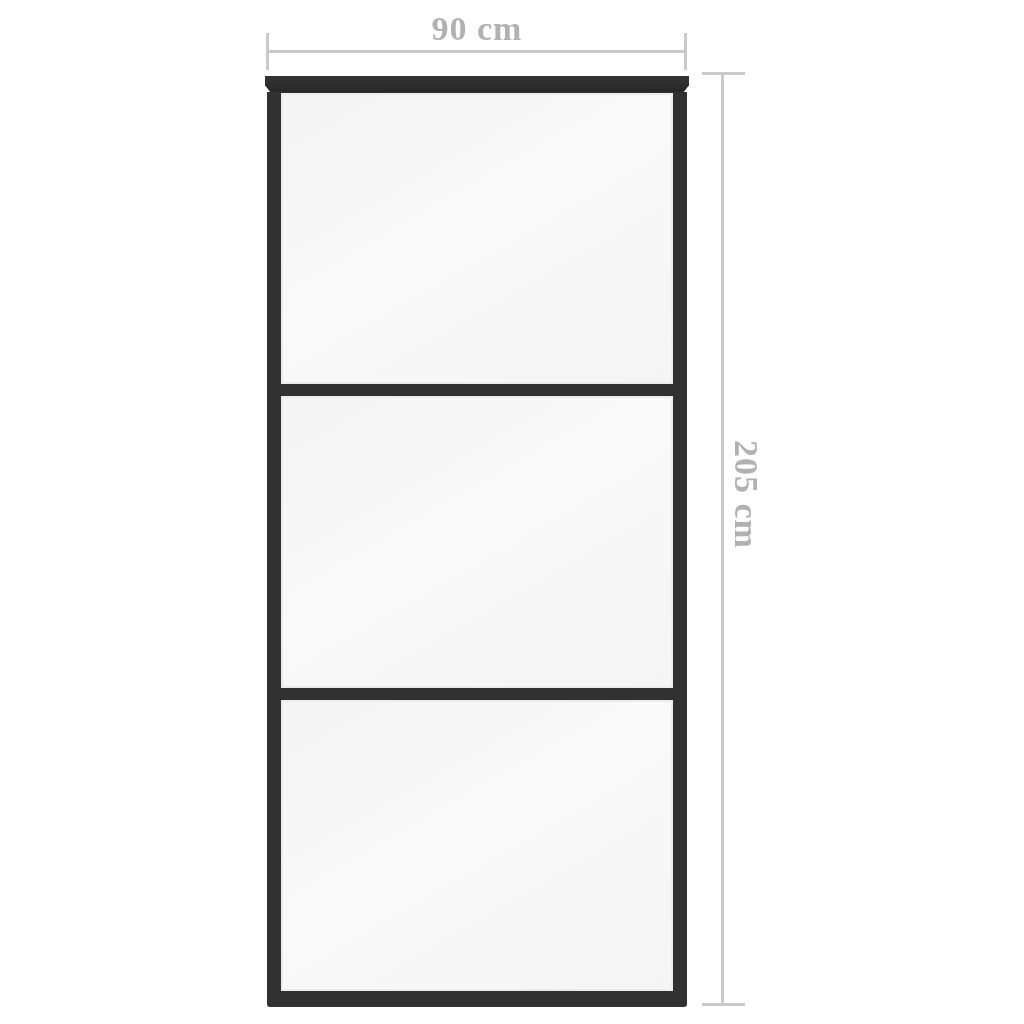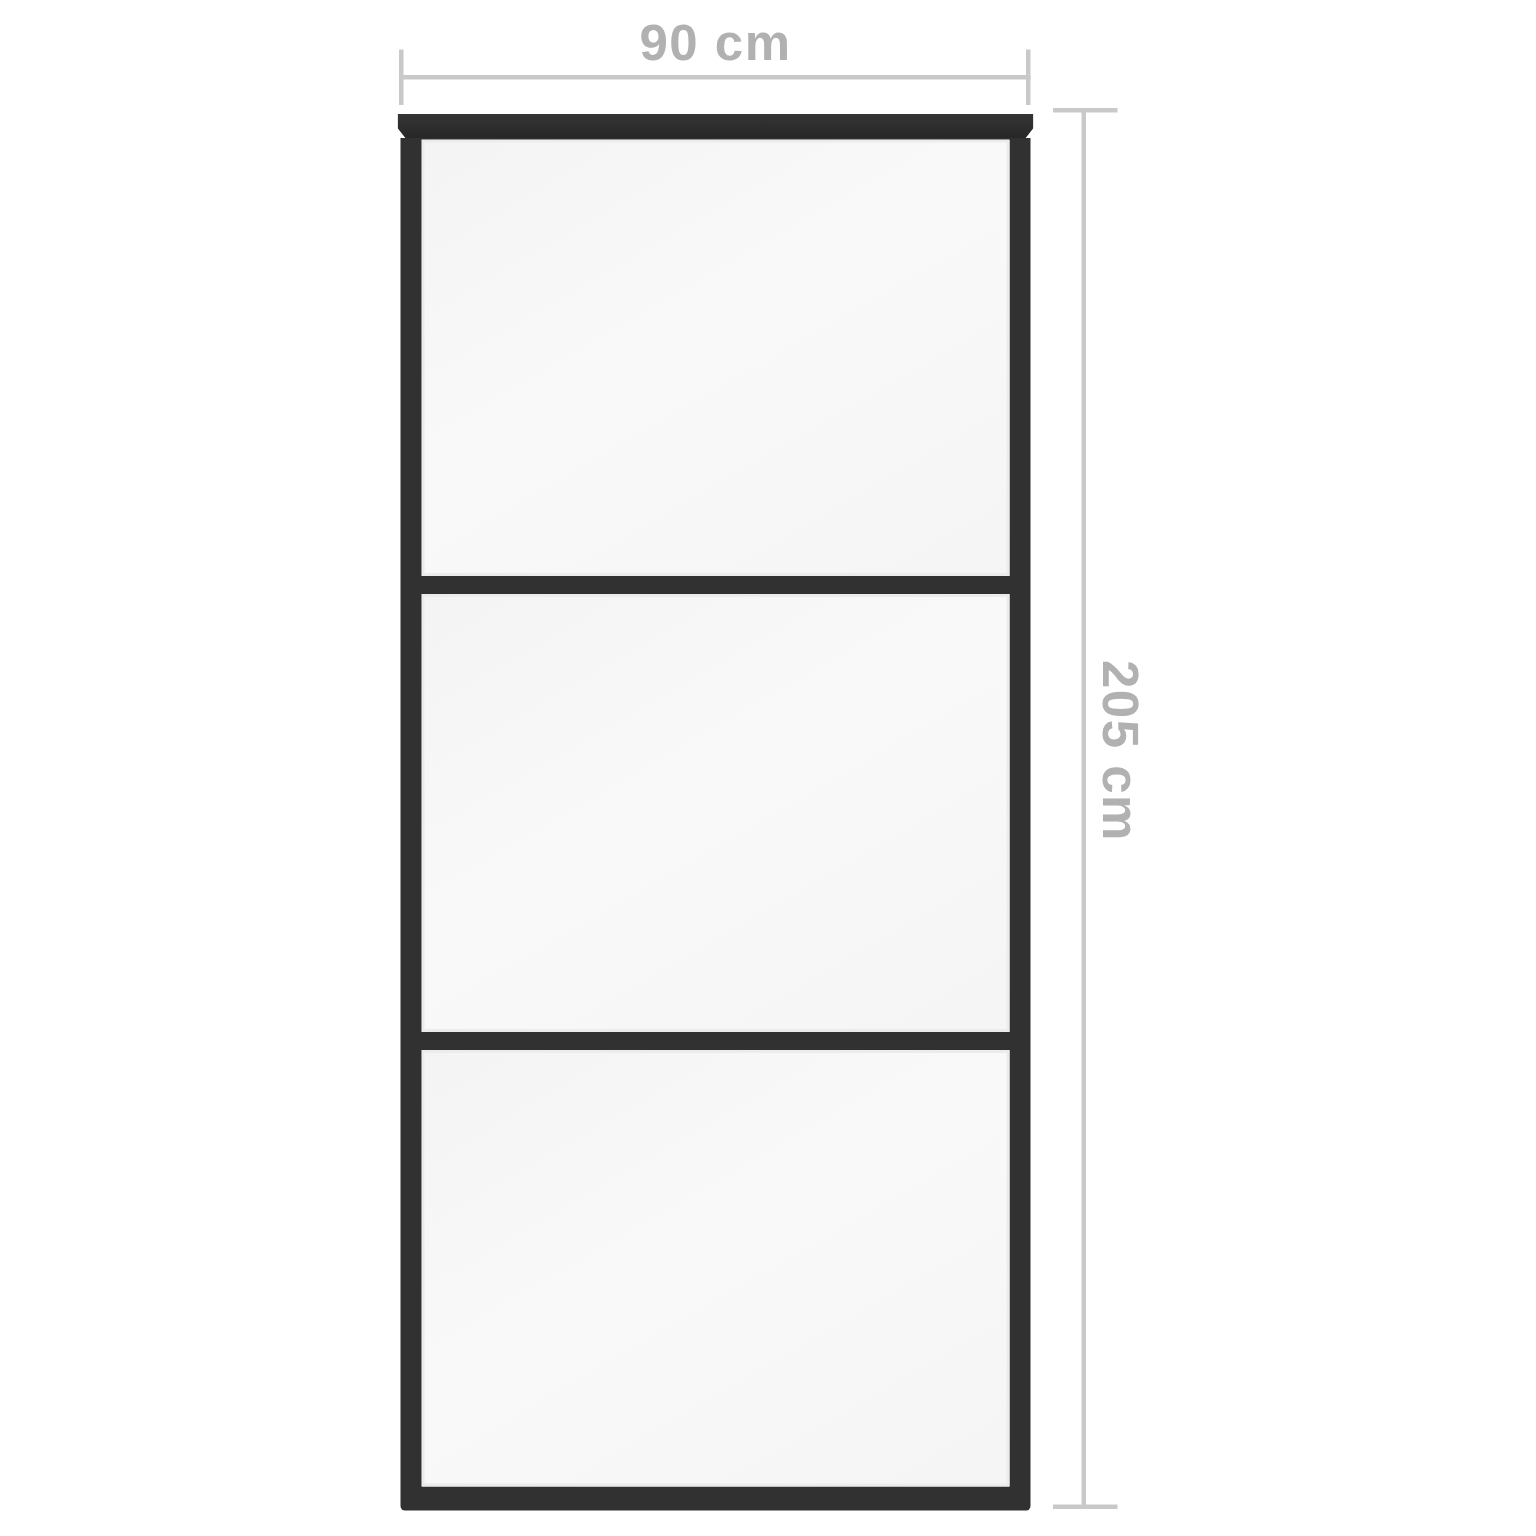--- a/index.html
+++ b/index.html
@@ -6,21 +6,21 @@
     margin: 0;
     padding: 0;
     background: #ffffff;
   }
   .canvas {
     position: relative;
     width: 1024px;
     height: 1024px;
     background: #ffffff;
     overflow: hidden;
-    font-family: Liberation Sans, sans-serif;
+    font-family: Liberation Serif, serif;
   }
 
   
   .door {
     position: absolute;
     left: 267px;
     top: 76px;
     width: 420px;
     height: 931px;
   }

